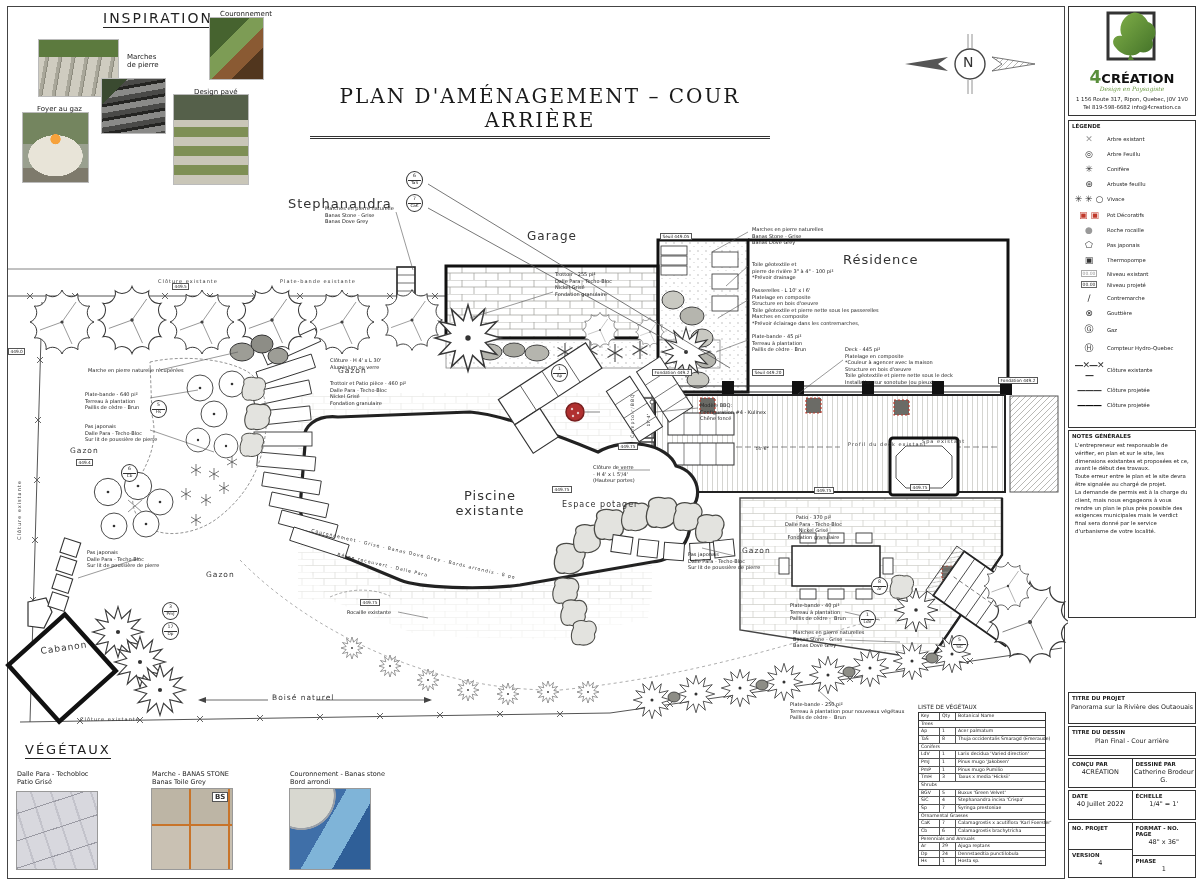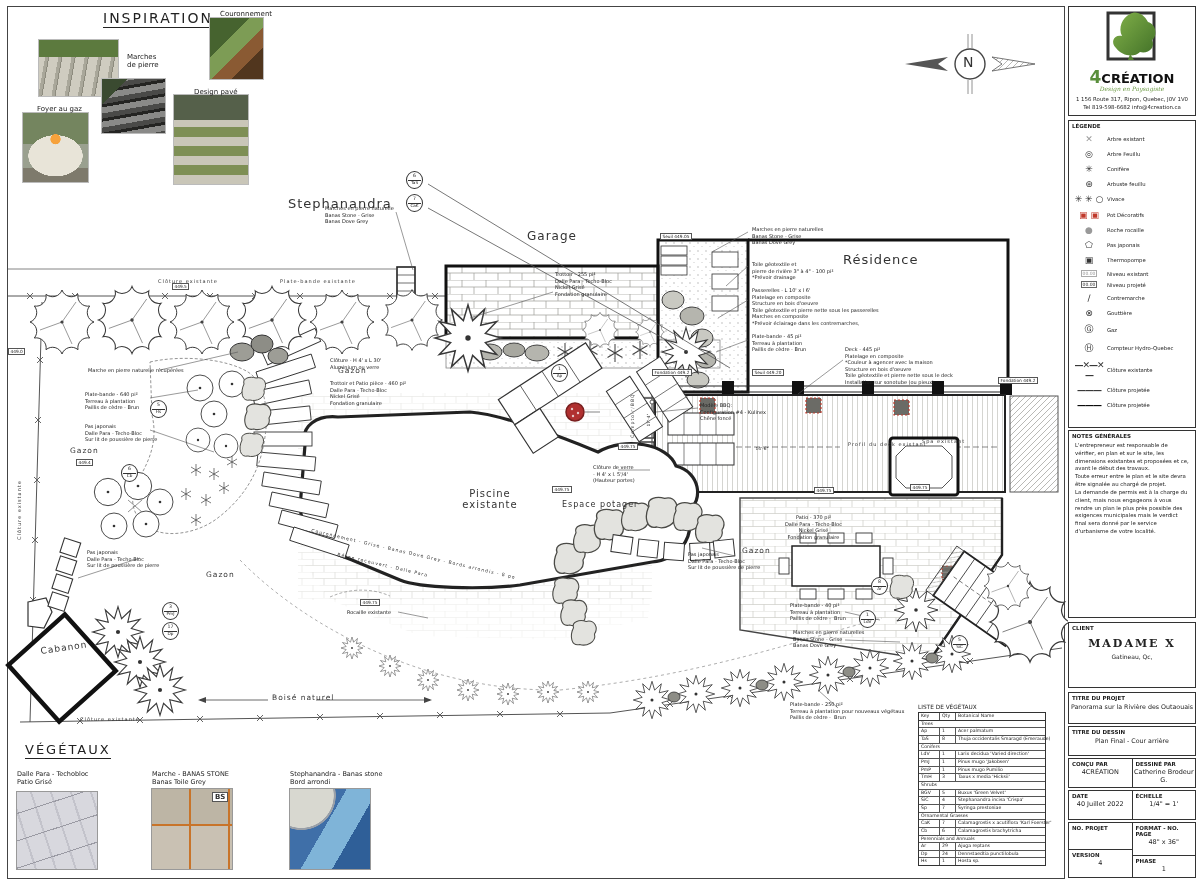--- a/index.html
+++ b/index.html
@@ -437,20 +437,21 @@
         <path d="M838,708 L818,690"></path>
         <path d="M398,612 L428,618"></path>
     </g>
 
     <circle cx="970" cy="64" r="15" fill="#fff" stroke="#444" stroke-width="1.4"></circle>
     <polygon points="905,64 948,57 938,64 948,71" fill="#555"></polygon>
     <polygon points="1035,64 992,57 1002,64 992,71" fill="url(#hat)" stroke="#555" stroke-width="0.8"></polygon>
     <path d="M968,34 V48 M972,34 V48 M968,80 V94 M972,80 V94" stroke="#777" stroke-width="0.8"></path>
   </svg>
 
+  <div id="main-title">PLAN D'AMÉNAGEMENT – COUR ARRIÈRE</div>
 
   <div id="insp-title">INSPIRATION</div>
   <div class="ph" id="ph1"></div>
   <div class="ph" id="ph2"></div>
   <div class="ph" id="ph3"></div>
   <div class="ph" id="ph4"></div>
   <div class="ph" id="ph5"></div>
   <div>
 
   <div class="insp-label" style="left: 220px; top: 10px;">Couronnement</div>
@@ -460,34 +461,34 @@
       <div class="insp-label" style="left: 194px; top: 88px;">Design pavé</div>
     </div>
 
   <div id="mat-title">VÉGÉTAUX</div>
   <div>
 
   <div class="mat-label" style="left: 17px; top: 770px;">Dalle Para - Techobloc
 Patio Grisé</div>
       <div class="mat-label" style="left: 152px; top: 770px;">Marche - BANAS STONE
 Banas Toile Grey</div>
-      <div class="mat-label" style="left: 290px; top: 770px;">Stephanandra - Banas stone
+      <div class="mat-label" style="left: 290px; top: 770px;">Couronnement - Banas stone
 Bord arrondi</div>
     </div>
   <div class="mph" id="mph1"></div>
   <div class="mph" id="mph2"></div>
   <div class="mph" id="mph3"></div>
   <div id="bs-badge">BS</div>
 
   <div>
 
   <div class="plabel" style="left: 288px; top: 196px; font-size: 13px;">Stephanandra</div>
       <div class="plabel" style="left: 527px; top: 229px; font-size: 12px;">Garage</div>
       <div class="plabel" style="left: 843px; top: 252px; font-size: 13px;">Résidence</div>
-      <div class="plabel" style="left: 450px; top: 488px; width: 80px; font-size: 10px; text-align: center;">Piscine
+      <div class="plabel" style="left: 450px; top: 488px; width: 80px; font-size: 13px; text-align: center;">Piscine
 existante</div>
       <div class="plabel" style="left: 562px; top: 500px; font-size: 8px;">Espace potager</div>
       <div class="plabel" style="left: 40px; top: 646px; font-size: 9px; transform: rotate(-8deg);">Cabanon</div>
       <div class="plabel" style="left: 70px; top: 446px; font-size: 7.5px;">Gazon</div>
       <div class="plabel" style="left: 338px; top: 366px; font-size: 7.5px;">Gazon</div>
       <div class="plabel" style="left: 206px; top: 570px; font-size: 7.5px;">Gazon</div>
       <div class="plabel" style="left: 742px; top: 546px; font-size: 7.5px;">Gazon</div>
       <div class="plabel" style="left: 272px; top: 693px; font-size: 7.5px;">Boisé naturel</div>
       <div class="plabel serif" style="left: 963px; top: 54px; font-size: 14px;">N</div>
       <div class="plabel" style="left: 158px; top: 278px; font-size: 5px;">Clôture existante</div>
@@ -836,25 +837,20 @@
       </div>
   </div>
 
   <div class="sb-box" id="notes-box">
     <div class="sb-h">NOTES GÉNÉRALES</div>
     <div class="gn">L'entrepreneur est responsable de vérifier, en plan et sur le site, les dimensions existantes et proposées et ce, avant le début des travaux.
 Toute erreur entre le plan et le site devra être signalée au chargé de projet.
 La demande de permis est à la charge du client, mais nous engageons à vous rendre un plan le plus près possible des exigences municipales mais le verdict final sera donné par le service d'urbanisme de votre localité.</div>
   </div>
 
-  <div class="sb-box" id="client-box">
-    <div class="sb-h">CLIENT</div>
-    <div id="client-name">MADAME X</div>
-    <div id="client-city">Gatineau, Qc,</div>
-  </div>
 
   <div class="sb-box" id="projet-box">
     <div class="sb-h">TITRE DU PROJET</div>
     <div class="row-box-val">Panorama sur la Rivière des Outaouais</div>
   </div>
 
   <div class="sb-box" id="dessin-box">
     <div class="sb-h">TITRE DU DESSIN</div>
     <div class="row-box-val">Plan Final - Cour arrière</div>
   </div>

